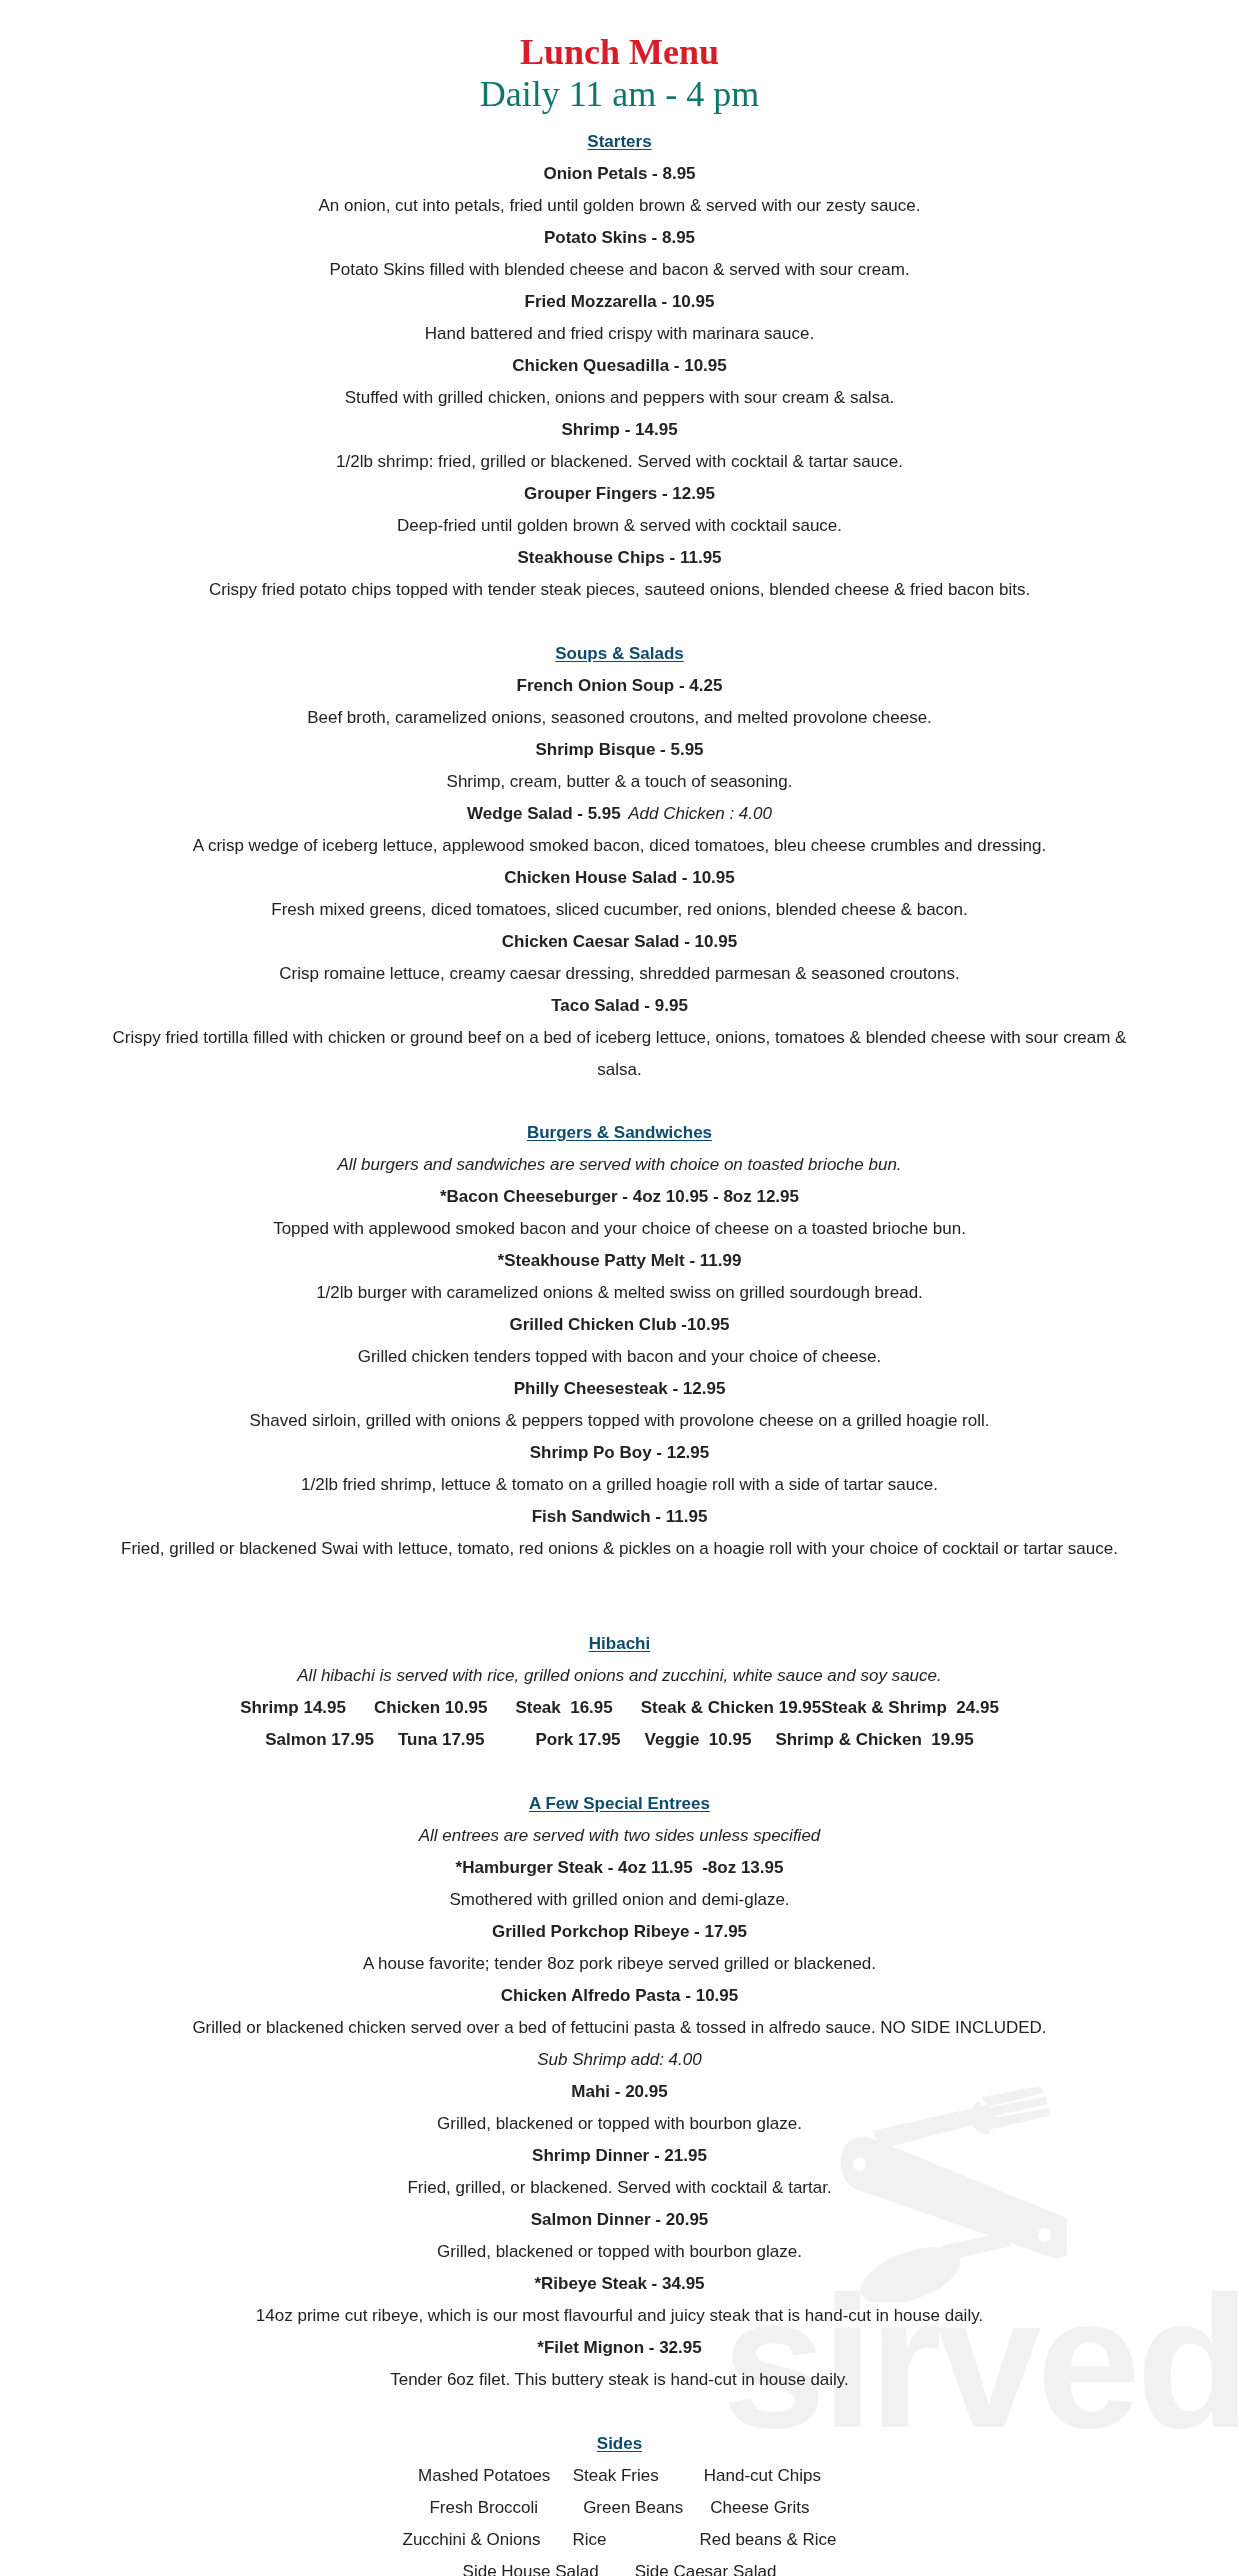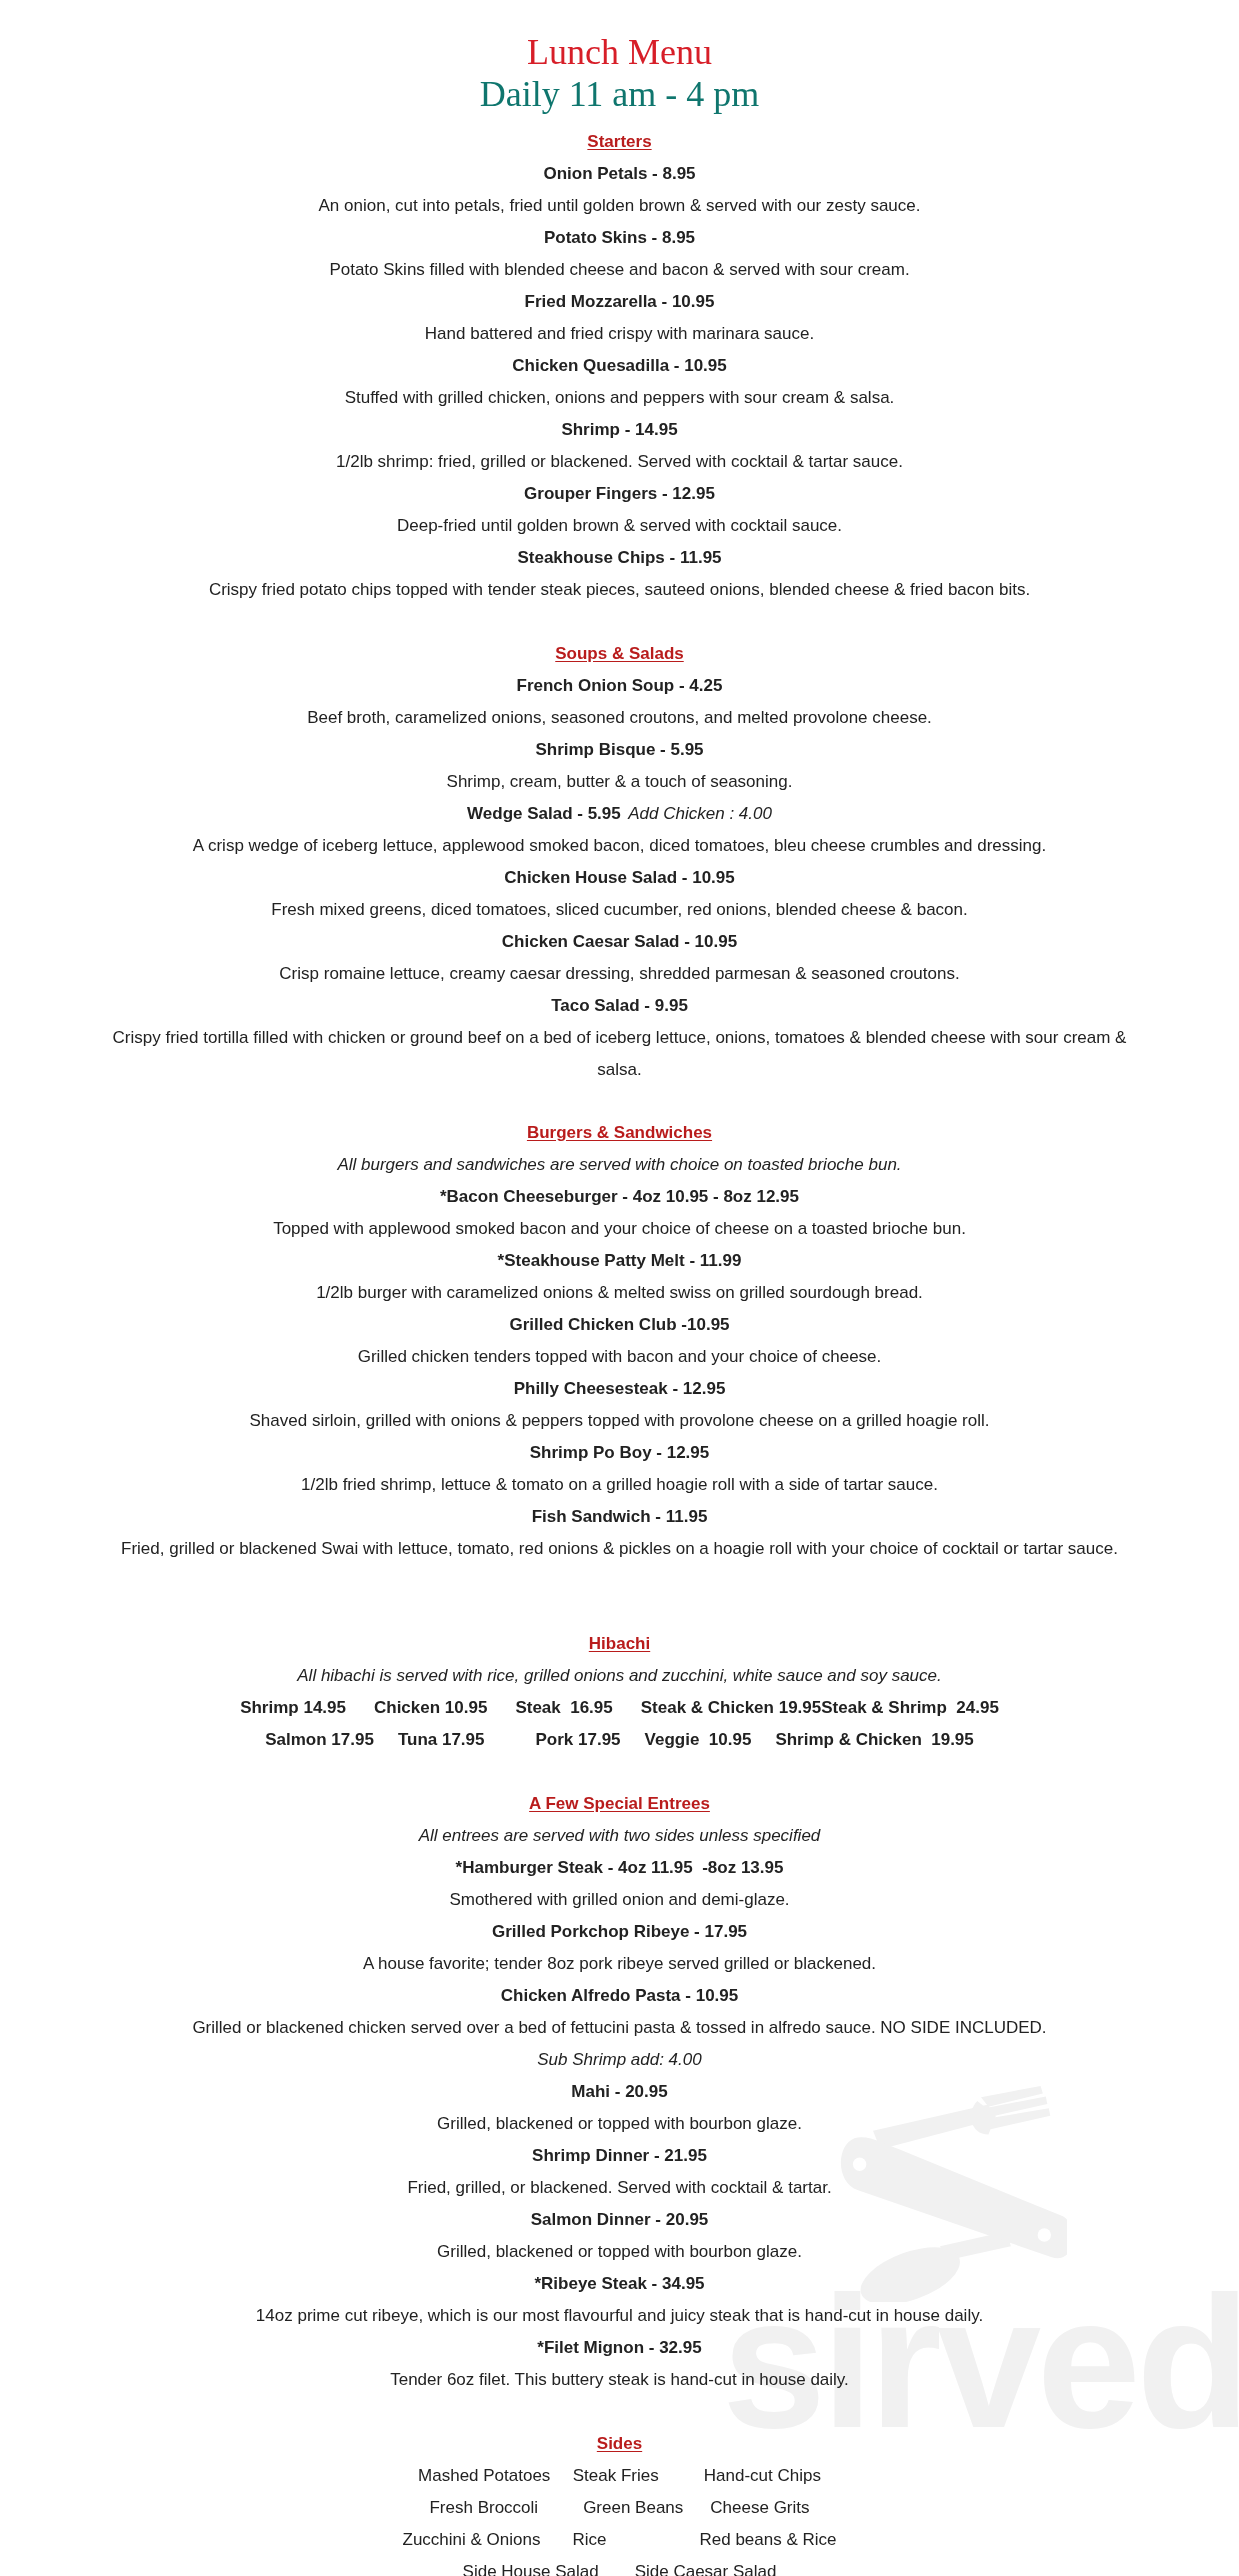--- a/index.html
+++ b/index.html
@@ -10,31 +10,31 @@
   .watermark { position: absolute; left: 0; top: 0; width: 1239px; height: 1820px; pointer-events: none; z-index: 0; }
   .wm-text {
     position: absolute; left: 722px; top: 2269px;
     font-family: "Liberation Sans", sans-serif; font-weight: bold;
     font-size: 187px; letter-spacing: -4.5px; color: #f1f1f1; line-height: 1;
   }
   .wm-logo { position: absolute; left: 828px; top: 2086px; width: 239px; height: 216px; }
   .content { position: relative; z-index: 1; text-align: center; }
   .title {
     position: absolute; left: 0; width: 1239px; top: 30px; margin: 0;
-    font-family: "Liberation Serif", serif; font-weight: normal; font-size: 36px;
+    font-family: "Liberation Serif", serif; font-weight: bold; font-size: 36px;
     color: #d71e28; line-height: 45px; text-align: center;
   }
   .subtitle {
     position: absolute; left: 0; width: 1239px; top: 72px; margin: 0;
     font-family: "Liberation Serif", serif; font-weight: normal; font-size: 36px;
     color: #0f766e; line-height: 45px; text-align: center;
   }
   .menu { position: absolute; left: 0; top: 126px; width: 1239px; }
   .line { height: 32px; line-height: 32px; font-size: 17px; white-space: nowrap; text-align: center; }
-  .section-title { color: #b91c1c; font-weight: bold; text-decoration: underline; text-underline-offset: 2.2px; }
+  .section-title { color: #0c4a6e; font-weight: bold; text-decoration: underline; text-underline-offset: 2.2px; }
   .item-name { font-weight: bold; }
   .note { font-style: italic; }
   .blank { height: 32px; }
   .wrap { white-space: normal; width: 1015px; margin: 0 auto; line-height: 32px; height: 63px; font-size: 17px; }
   .addon { font-style: italic; font-weight: normal; margin-left: 7.5px; }
   .hib-row span { font-weight: bold; display: inline-block; }
   .sides-row span { display: inline-block; }
 </style>
 </head>
 <body>

